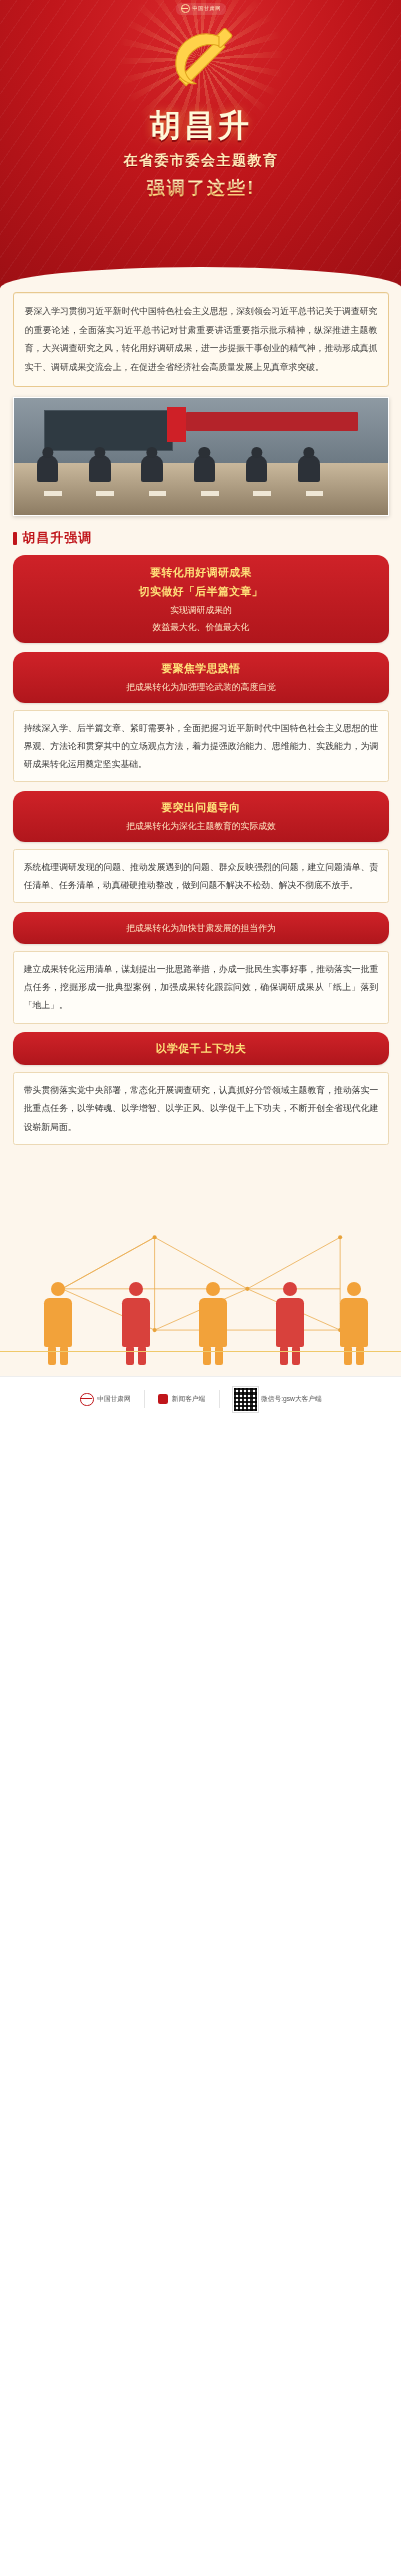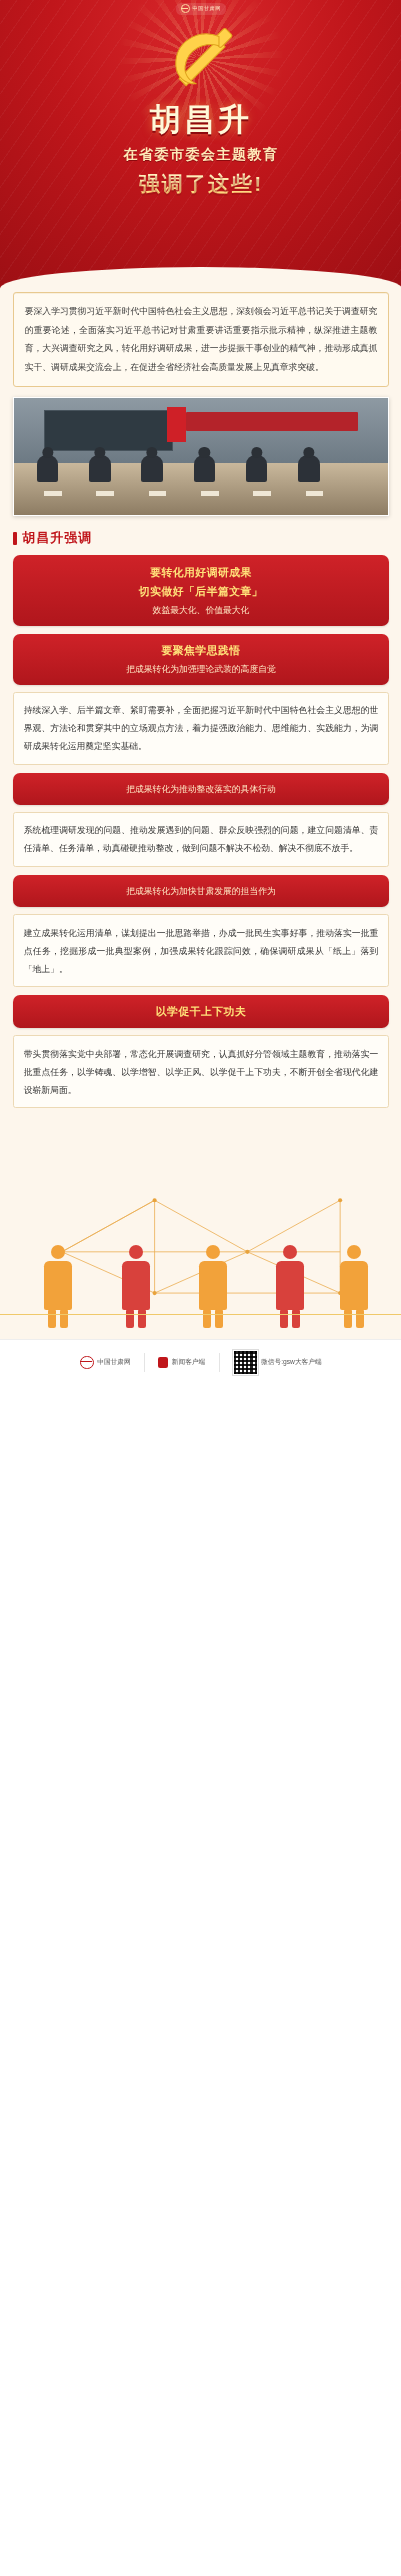--- a/index.html
+++ b/index.html
@@ -20,29 +20,29 @@
   .cnlogo span{font-size:5.2px;color:#ffe9c9;letter-spacing:0.5px;}
 
   .emblem{position:relative;margin:3.1px auto 0;width:98px;height:77px;}
   .emblem .rays{position:absolute;left:50%;top:50%;transform:translate(-50%,-50%);
      width:170px;height:170px;border-radius:50%;
      background:repeating-conic-gradient(from 0deg, rgba(255,220,150,.22) 0deg 5deg, rgba(255,220,150,0) 5deg 14deg);
      -webkit-mask-image:radial-gradient(circle,rgba(0,0,0,1) 20%,rgba(0,0,0,0) 70%);
              mask-image:radial-gradient(circle,rgba(0,0,0,1) 20%,rgba(0,0,0,0) 70%);}
   .emblem svg{position:relative;display:block;margin:0 auto;}
 
-  .titleblock{position:relative;text-align:center;margin-top:1px;}
+  .titleblock{position:relative;text-align:center;margin-top:7px;}
   .t-name{font-size:31px;font-weight:bold;color:#fff8d8;letter-spacing:3.1px;
      text-shadow:0 1.5px 0 #8d0a0e,0 0 9.3px rgba(255,200,80,.55);font-family:"DejaVu Sans",sans-serif;}
   .t-sub{margin-top:5.2px;font-size:14px;color:#ffe9b8;letter-spacing:1.5px;font-weight:bold;
      text-shadow:0 1px 0 #8d0a0e;}
   .t-line2{margin-top:7.2px;display:inline-block;padding:3.1px 10.3px;border-radius:4.1px;
      background:linear-gradient(180deg,#ffd66b,#f0a93a);color:#9d0f14;font-size:19.6px;font-weight:bold;
      letter-spacing:1.5px;box-shadow:0 2.1px 0 rgba(120,10,10,.45);}
-  .t-line3{margin-top:6.2px;font-size:21px;font-weight:bold;letter-spacing:2.1px;
+  .t-line3{margin-top:6.2px;font-size:18px;font-weight:bold;letter-spacing:2.1px;
      background:linear-gradient(180deg,#fff6cf,#ffcf6a);-webkit-background-clip:text;background-clip:text;
      color:transparent;text-shadow:0 1.5px 0 rgba(120,10,10,.25);}
   .ribbon{position:absolute;left:0;bottom:0;width:402px;height:21.6px;
      background:linear-gradient(180deg,#fdf6ec 0%, #fdf6ec 100%);
      border-radius:50% 50% 0 0 / 100% 100% 0 0;}
 
   
   .leadbox{margin:3.1px 13.4px 0;background:#fffaf0;border:1px solid #e8c98f;border-radius:3.1px;
      padding:9.3px 10.3px;box-shadow:0 0.5px 0 #f3e4c8 inset;}
   .leadbox p{margin:0;font-size:8.8px;line-height:2.1;color:#3a3a3a;text-align:justify;
@@ -62,21 +62,21 @@
      width:11.3px;height:11.3px;border-radius:50%;background:#2b3036;}
   .ph-doc{position:absolute;bottom:16%;width:17.5px;height:5.2px;background:#efe7d6;}
 
   
   .sec-head{margin:13.4px 13.4px 0;display:flex;align-items:center;gap:5.2px;}
   .sec-head .bar{width:3.6px;height:13.4px;background:#c0161b;border-radius:1px;}
   .sec-head h2{margin:0;font-size:13px;color:#c0161b;font-weight:bold;letter-spacing:1px;}
 
   
   .redblock{margin:8.2px 13.4px 0;background:linear-gradient(180deg,#cf2228,#b0161c);
-     border-radius:7px;padding:7.2px 8.2px;text-align:center;box-shadow:0 1px 2.1px rgba(0,0,0,.12);}
+     border-radius:12px;padding:7.2px 8.2px;text-align:center;box-shadow:0 1px 2.1px rgba(0,0,0,.12);}
   .redblock .line{color:#ffffff;font-size:10.8px;font-weight:bold;line-height:1.75;letter-spacing:0.5px;}
   .redblock .line.yellow{color:#ffe27a;}
   .redblock .sub{color:#ffe9c4;font-size:8.8px;line-height:1.8;margin-top:2.1px;}
 
   .bodybox{margin:7.2px 13.4px 0;background:#fffdf8;border:0.5px solid #ecd9b5;border-radius:2.6px;
      padding:8.2px 9.3px;}
   .bodybox p{margin:0;font-size:8.8px;line-height:2.05;color:#333;text-align:justify;
      font-family:"DejaVu Sans",sans-serif;}
 
   
@@ -164,33 +164,35 @@
   </div>
 
   <div class="sec-head">
     <div class="bar"></div>
     <h2>胡昌升强调</h2>
   </div>
 
   <div class="redblock">
     <div class="line yellow">要转化用好调研成果</div>
     <div class="line yellow">切实做好「后半篇文章」</div>
+    <div class="sub">实现调研成果的</div>
     <div class="sub">效益最大化、价值最大化</div>
   </div>
 
   <div class="redblock">
     <div class="line yellow">要聚焦学思践悟</div>
     <div class="sub">把成果转化为加强理论武装的高度自觉</div>
   </div>
   <div class="bodybox">
     <p>持续深入学、后半篇文章、紧盯需要补，全面把握习近平新时代中国特色社会主义思想的世界观、方法论和贯穿其中的立场观点方法，着力提强政治能力、思维能力、实践能力，为调研成果转化运用奠定坚实基础。</p>
   </div>
 
   <div class="redblock">
-    <div class="sub">把成果转化为推动整改落实的具体行动</div>
+    <div class="line yellow">要突出问题导向</div>
+    <div class="sub">把成果转化为深化主题教育的实际成效</div>
   </div>
   <div class="bodybox">
     <p>系统梳理调研发现的问题、推动发展遇到的问题、群众反映强烈的问题，建立问题清单、责任清单、任务清单，动真碰硬推动整改，做到问题不解决不松劲、解决不彻底不放手。</p>
   </div>
 
   <div class="redblock">
     <div class="sub">把成果转化为加快甘肃发展的担当作为</div>
   </div>
   <div class="bodybox">
     <p>建立成果转化运用清单，谋划提出一批思路举措，办成一批民生实事好事，推动落实一批重点任务，挖掘形成一批典型案例，加强成果转化跟踪问效，确保调研成果从「纸上」落到「地上」。</p>

